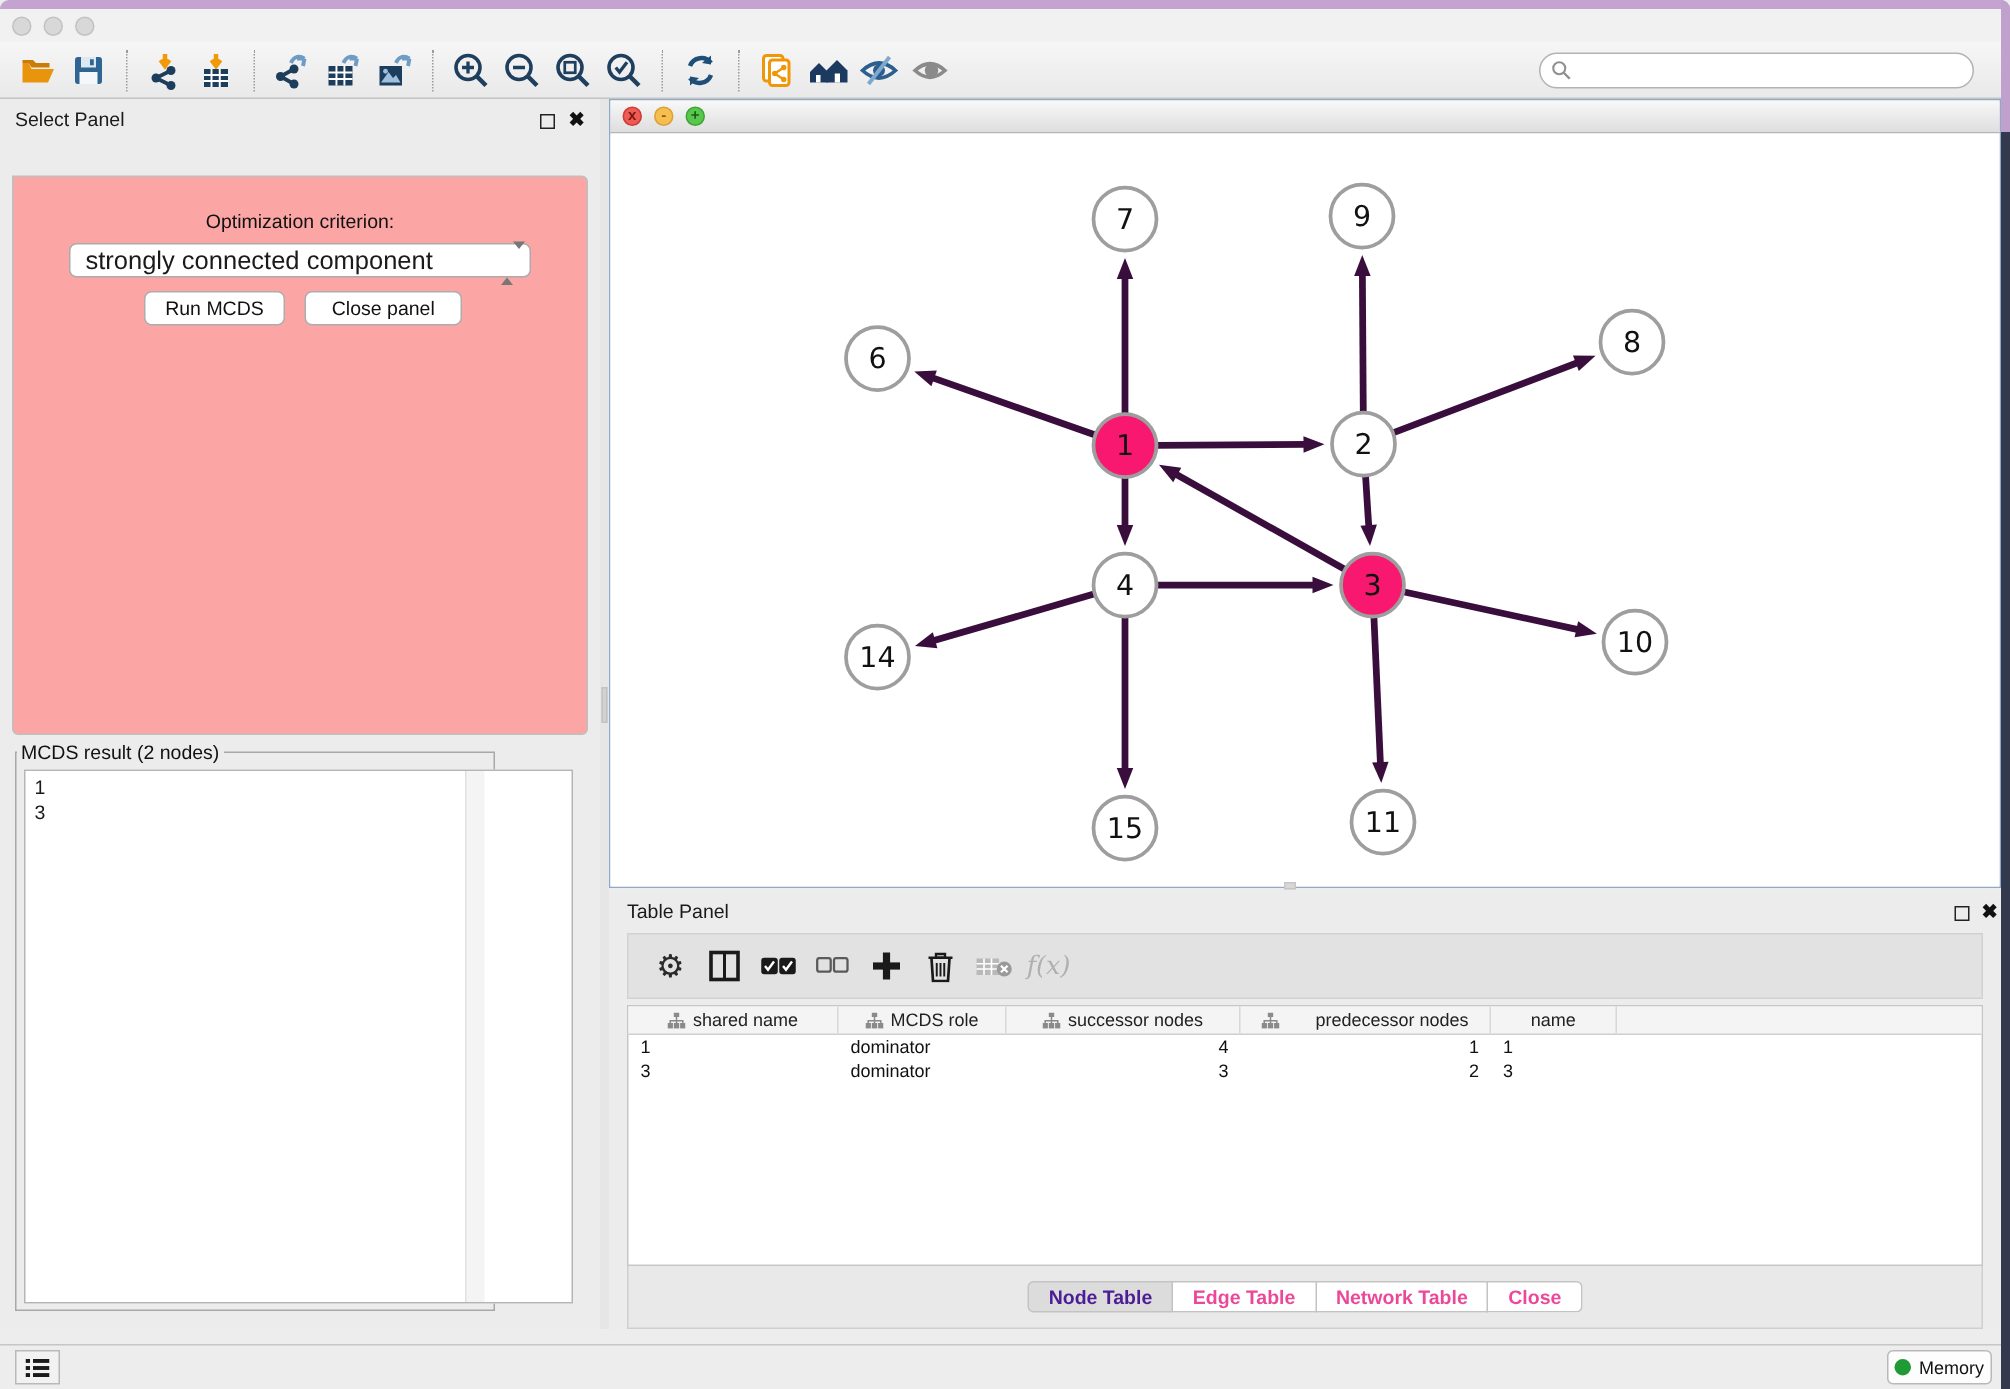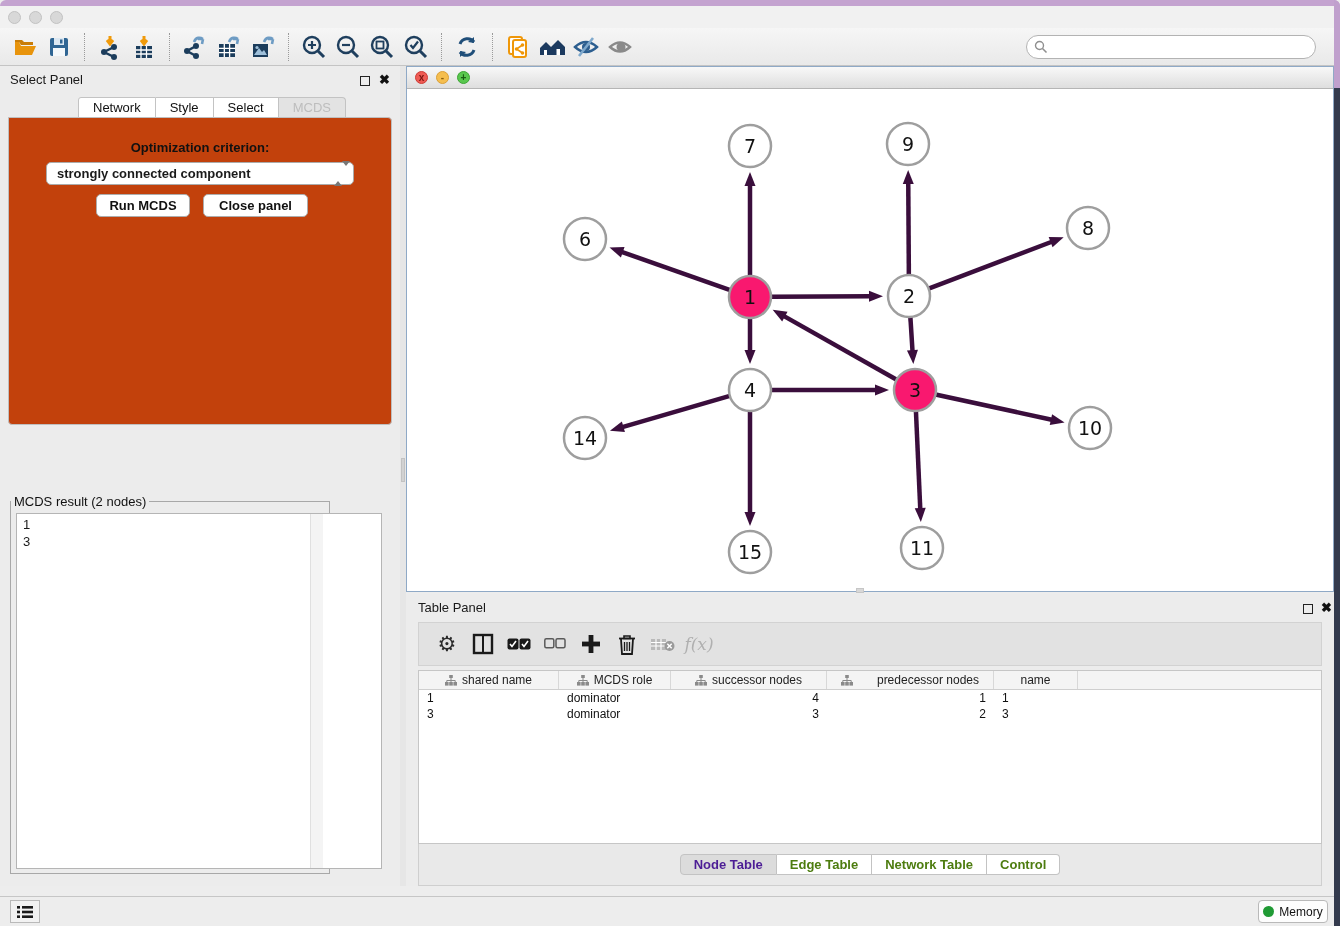--- a/index.html
+++ b/index.html
@@ -30,25 +30,25 @@
   .control-panel { position:absolute; left:0; top:66px; width:400px; height:820px; background:#ececec; }
   .cp-header { position:absolute; left:10px; top:6px; font-size:13px; color:#1a1a1a; }
   .panel-float { position:absolute; width:10px; height:10px; border:1.5px solid #222; top:10px; }
   .panel-close { position:absolute; font-size:13px; font-weight:bold; color:#111; top:6px; }
   .cp-float { left:360px; } .cp-close { left:379px; }
   .cp-tabs { position:absolute; left:78px; top:31px; display:flex; }
   .cp-tab { height:21px; padding:0 14px; font-size:13px; background:#fff; border:1px solid #c3c3c3;
     border-left-width:0; display:flex; align-items:center; color:#111; }
   .cp-tab:first-child { border-left-width:1px; border-radius:3px 0 0 0; }
   .cp-tab.active { background:#e3e3e3; color:#bdbdbd; border-radius:0 4px 0 0; border-bottom-color:#e3e3e3; }
-  .cp-body { position:absolute; left:8px; top:51px; width:384px; height:308px; background:#c2410c;
-    border:1px solid #bfbfbf; border-radius:0 4px 4px 4px;font-weight:bold; }
+  .cp-body { position:absolute; left:8px; top:51px; width:384px; height:373px; background:#fca5a5;
+    border:1px solid #bfbfbf; border-radius:0 4px 4px 4px; }
   .opt-label { position:absolute; left:0; top:22px; width:100%; text-align:center; font-size:13px; color:#111; }
   .criterion-select { position:absolute; left:37px; top:44px; width:308px; height:23px; background:#fff;
-    border:1px solid #ababab; border-radius:5px; display:flex; align-items:center; font-size:13px; padding-left:10px;text-align:right; }
+    border:1px solid #ababab; border-radius:5px; display:flex; align-items:center; font-size:17px; padding-left:10px;text-align:right; }
   .stepper { position:absolute; right:9px; top:3px; width:10px; height:16px; }
   .stepper .up { width:0; height:0; border-left:4px solid transparent; border-right:4px solid transparent; border-bottom:5px solid #777; margin-bottom:3px; }
   .stepper .down { width:0; height:0; border-left:4px solid transparent; border-right:4px solid transparent; border-top:5px solid #777; }
   .cp-btn { position:absolute; top:76px; height:23px; background:#fff; border:1px solid #adadad; border-radius:5px;
     font-size:13px; display:flex; align-items:center; justify-content:center; color:#111; }
   .run-btn { left:87px; width:94px; }
   .closep-btn { left:194px; width:105px; }
   .mcds-fieldset { position:absolute; left:10px; top:428px; width:320px; height:380px;
     border:1px solid #a8a8a8; background:#ececec; }
   .mcds-legend { font-size:13px; padding:0 3px; color:#111; }
@@ -88,21 +88,21 @@
   .th-cell { display:flex; align-items:center; justify-content:center; gap:5px; font-size:12px; color:#222;
     border-right:1px solid #d8d8d8; height:100%; }
   .th-cell .hier-icon { display:inline-flex; }
   .tp-row { display:flex; height:16px; font-size:12px; color:#111; }
   .td-cell { height:100%; display:flex; align-items:center; padding:0 8px; }
   .td-cell.right { justify-content:flex-end; }
   .tp-footer { position:absolute; left:12px; top:250px; width:904px; height:42px; background:#e9e9e9;
     border:1px solid #cfcfcf; border-top:none; display:flex; align-items:center; justify-content:center; }
   .tp-tabs { display:flex; }
   .tp-tab { height:21px; padding:0 13px; font-size:13px; font-weight:bold; background:#fff;
-    border:1px solid #c3c3c3; border-left-width:0; display:flex; align-items:center; color:#4d7c0f; }
+    border:1px solid #c3c3c3; border-left-width:0; display:flex; align-items:center; color:#ec4899; }
   .tp-tab:first-child { border-left-width:1px; border-radius:4px 0 0 4px; }
   .tp-tab:last-child { border-radius:0 4px 4px 0; }
   .tp-tab.active { background:#dcdcdc; color:#4c1d95; }
 
   
   .status-bar { position:absolute; left:0; top:896px; width:1334px; height:30px; background:#ededed; border-top:1px solid #c6c6c6; }
   .list-btn { position:absolute; left:10px; top:3px; width:30px; height:23px; background:#f2f2f2;
     border:1px solid #b9b9b9; display:flex; align-items:center; justify-content:center; }
   .memory-btn { position:absolute; left:1258px; top:3px; width:70px; height:23px; background:#fdfdfd;
     border:1px solid #b9b9b9; border-radius:4px; display:flex; align-items:center; justify-content:center; gap:5px; font-size:12px; color:#111; }
@@ -251,26 +251,20 @@
       <line x1="8.5" y1="8.5" x2="12.5" y2="12.5" stroke="#8f8f8f" stroke-width="1.6"></line>
     </svg>
     <input class="search-input" placeholder="" style="">
   </div>
 </div>
 
 <div class="control-panel">
   <div class="cp-header">Select Panel</div>
   <span class="panel-float cp-float"></span>
   <span class="panel-close cp-close">✖</span>
-  <div class="cp-tabs" id="cp-tabs">
-      <div class="cp-tab">Network</div>
-      <div class="cp-tab">Style</div>
-      <div class="cp-tab">Select</div>
-      <div class="cp-tab active">MCDS</div>
-    </div>
   <div class="cp-body">
     <div class="opt-label">Optimization criterion:</div>
     <div class="criterion-select">
       <span>strongly connected component</span>
       <span class="stepper"><span class="up"></span><span class="down"></span></span>
     </div>
     <div class="cp-btn run-btn">Run MCDS</div>
     <div class="cp-btn closep-btn">Close panel</div>
   </div>
   <fieldset class="mcds-fieldset">
@@ -467,21 +461,21 @@
           <div class="td-cell" style="width: 84px;">3</div>
         </div>
       </div>
   </div>
 
   <div class="tp-footer">
     <div class="tp-tabs" id="tp-tabs">
         <div class="tp-tab active">Node Table</div>
         <div class="tp-tab">Edge Table</div>
         <div class="tp-tab">Network Table</div>
-        <div class="tp-tab">Control</div>
+        <div class="tp-tab">Close</div>
       </div>
   </div>
 </div>
 
 <div class="status-bar">
   <div class="list-btn">
     <svg width="16" height="14" viewBox="0 0 16 14">
       <rect x="0" y="1" width="3" height="2.6" fill="#1a1a1a"></rect>
         <rect x="5" y="1" width="11" height="2.6" fill="#1a1a1a"></rect>
       <rect x="0" y="5.7" width="3" height="2.6" fill="#1a1a1a"></rect>

